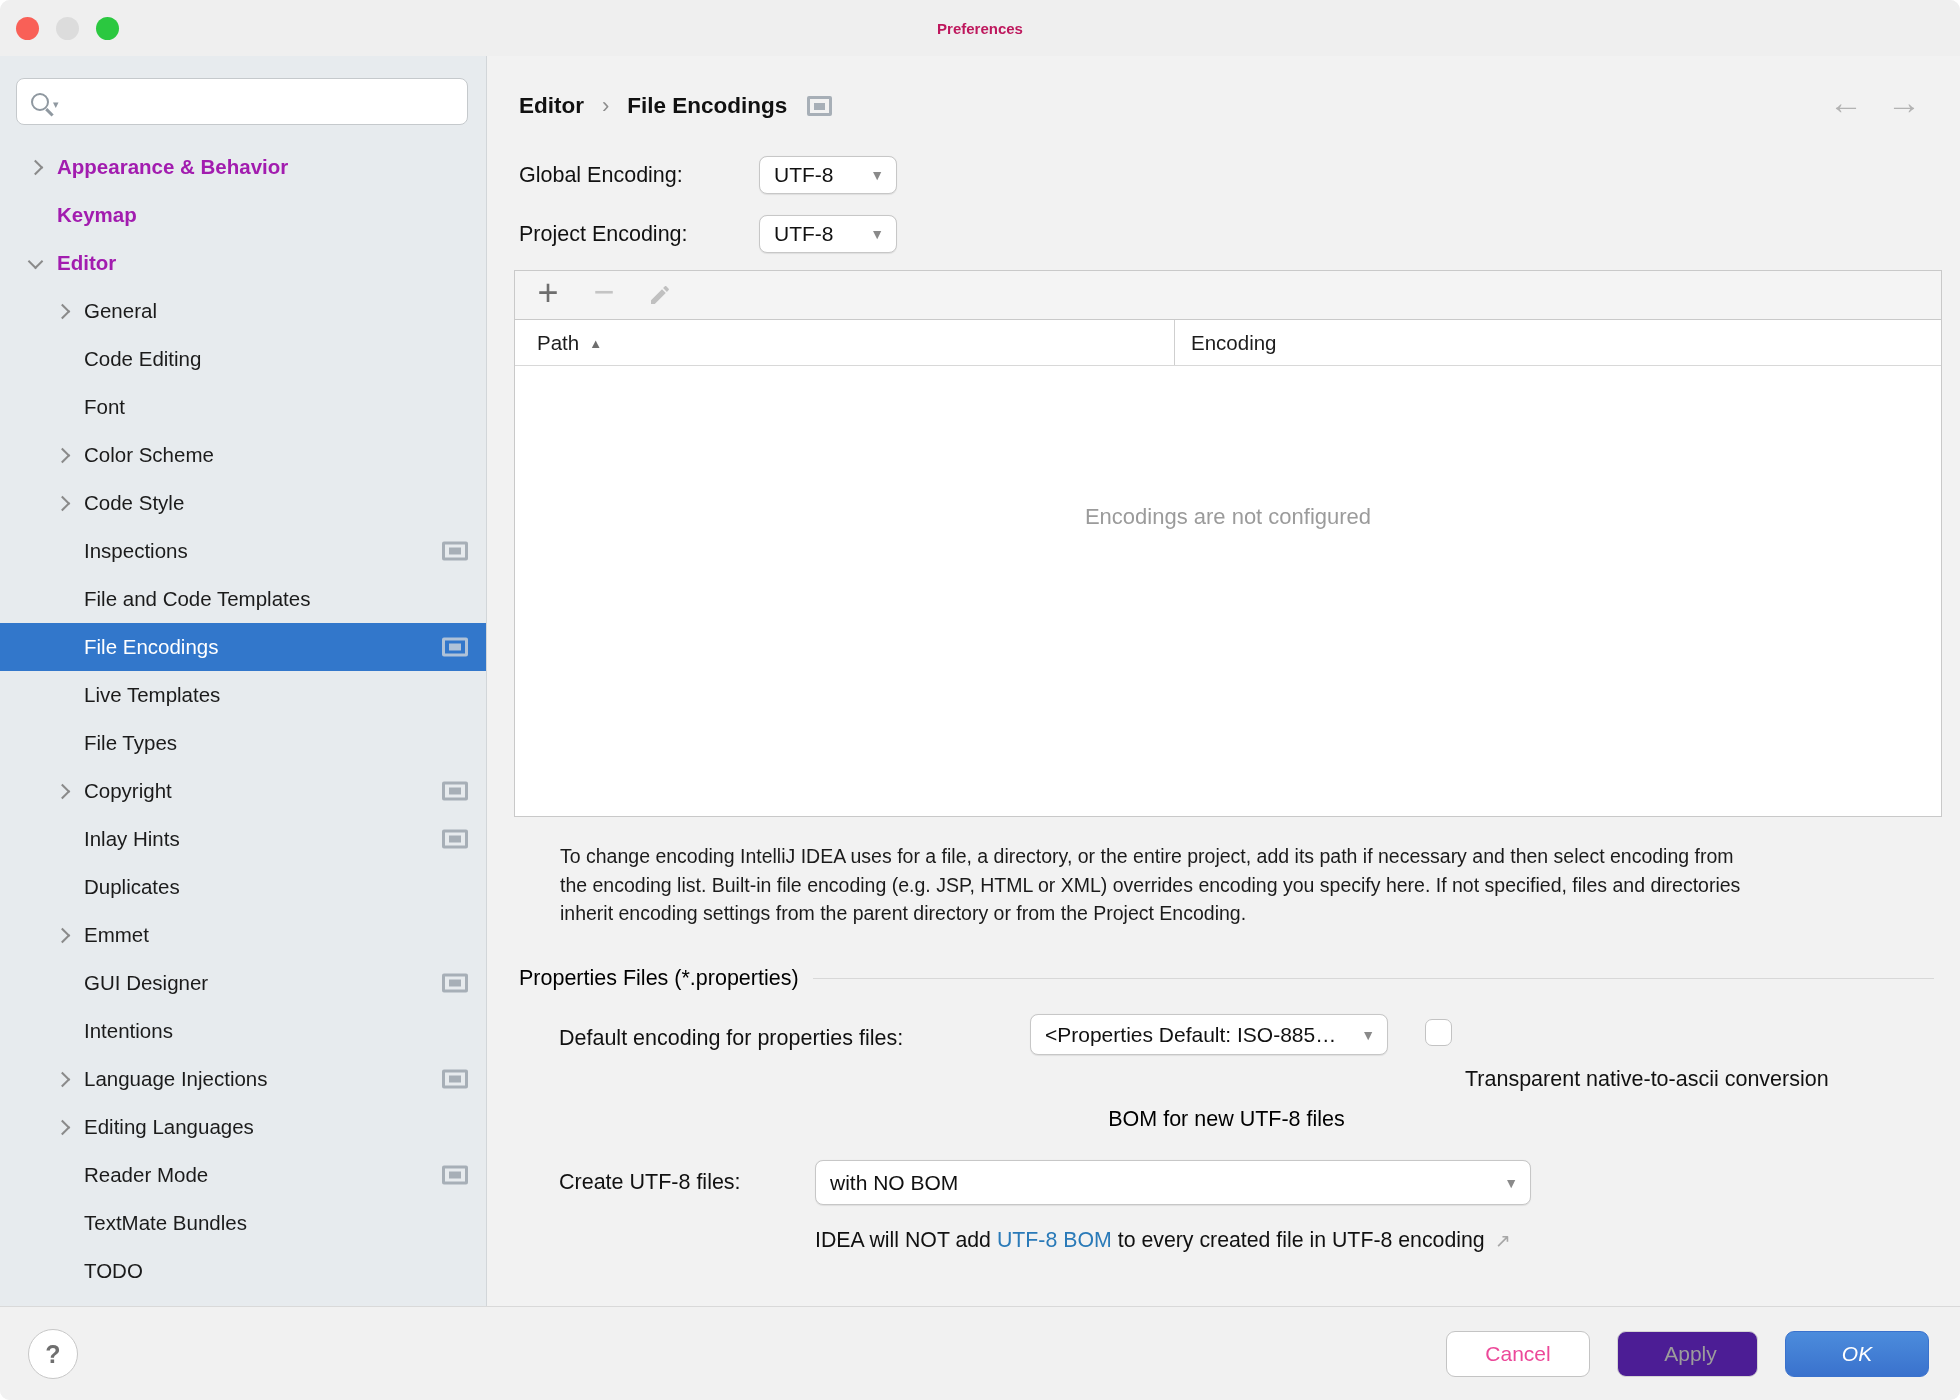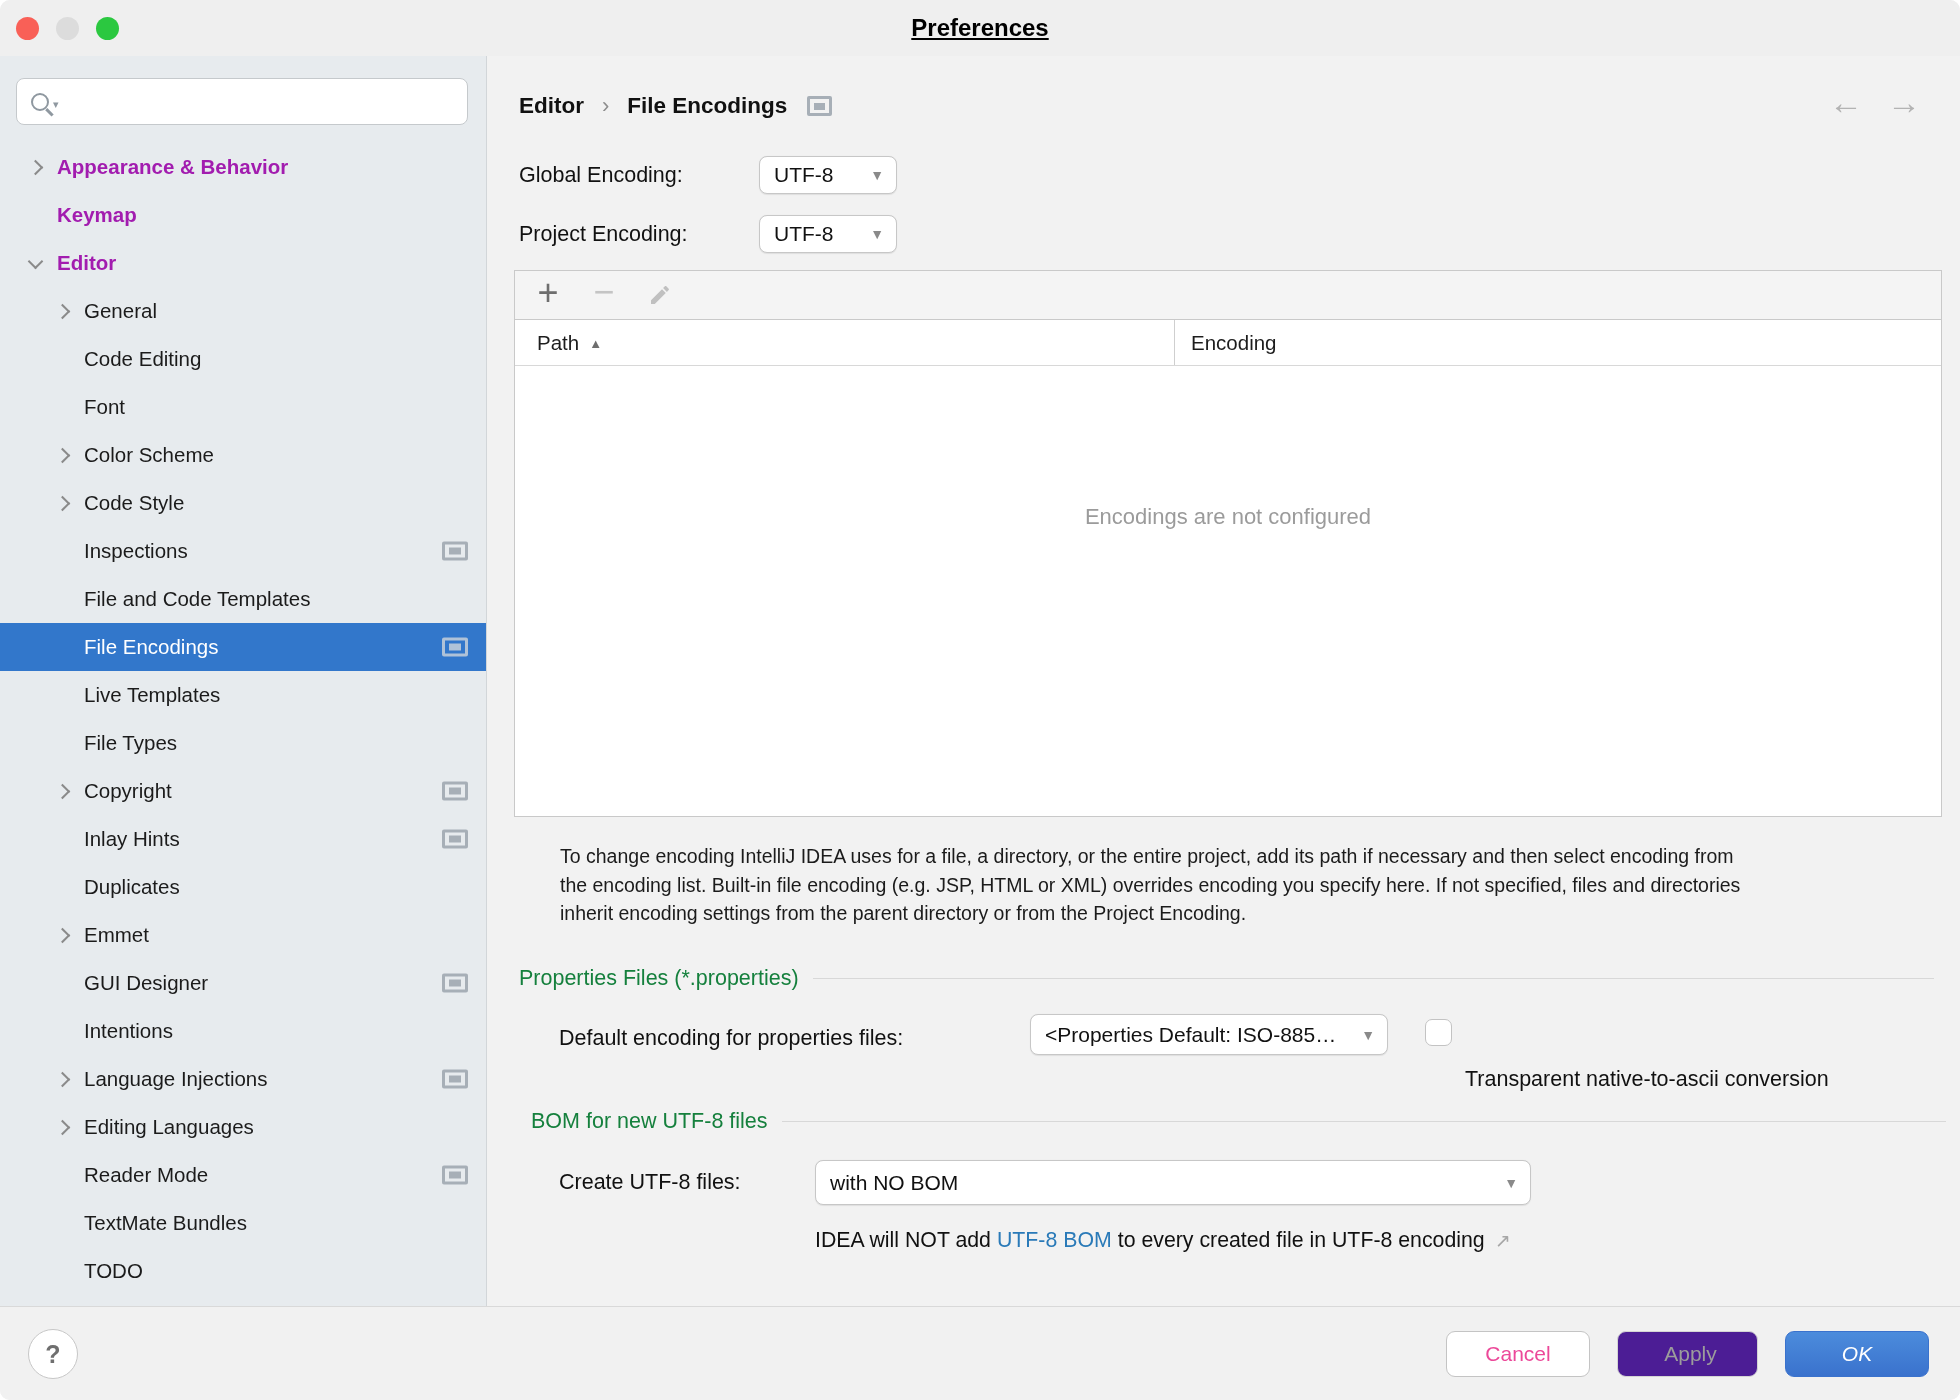--- a/index.html
+++ b/index.html
@@ -7,21 +7,21 @@
   body { font-family:"Liberation Sans","DejaVu Sans",sans-serif; color:#181818; }
   .window { width:1960px; height:1400px; border-radius:10px; overflow:hidden;
             display:flex; flex-direction:column; background:#F2F2F2; }
 
   
   .titlebar { height:56px; background:#EFEFEF; position:relative; flex:0 0 auto; }
   .traffic { position:absolute; top:17px; left:16px; display:flex; gap:17px; }
   .light { width:23px; height:23px; border-radius:50%; }
   .win-title { position:absolute; left:0; right:0; top:0; height:56px;
                display:flex; align-items:center; justify-content:center;
-               font-size:24px; font-weight:700; color:#000000;text-decoration:underline; }
+               font-size:15px; font-weight:700; color:#be185d; }
 
   
   .content { flex:1 1 auto; display:flex; min-height:0; }
 
   
   .sidebar { width:487px; flex:0 0 auto; background:#E7EBEE; border-right:1px solid #D2D6D9; position:relative; overflow:hidden; }
   .searchbox { position:absolute; left:16px; top:22px; width:452px; height:47px;
                background:#fff; border:1px solid #C5C9CC; border-radius:8px;
                display:flex; align-items:center; padding-left:14px; gap:4px; }
   .mag { width:18px; height:18px; border:2.6px solid #8F98A0; border-radius:50%; position:relative; flex:0 0 auto; }
@@ -82,21 +82,21 @@
   .th { display:flex; align-items:center; font-size:20.5px; color:#1d1d1d; }
   .th-path { width:660px; padding-left:22px; border-right:1px solid #CFCFCF; gap:10px; }
   .th-encoding { flex:1; padding-left:16px; }
   .sort-arrow { font-size:13px; color:#6E6E6E; margin-top:2px; }
   .tbl-body { flex:1; background:#fff; display:flex; justify-content:center; }
   .empty-text { margin-top:138px; font-size:22px; color:#9B9B9B; }
 
   .description { left:73px; top:786px; width:1200px; font-size:19.5px; line-height:28.5px; color:#1b1b1b; }
 
   .section-hdr { height:28px; display:flex; align-items:center; }
-  .section-title { font-size:21.5px; color:#15803d; white-space:nowrap; }
+  .section-title { font-size:21.5px; color:#000000; white-space:nowrap; }
   .section-line { flex:1; border-top:1.6px solid #D8D8D8; margin-left:14px; }
 
   .checkbox { width:27px; height:27px; background:#fff; border:1.5px solid #C3C3C3; border-radius:7px; }
 
   .note { font-size:21.3px; color:#111; white-space:nowrap; display:flex; align-items:center; gap:6px; }
   .note a { color:#2A7AB8; text-decoration:none; }
   .ext-arrow { color:#A7A7A7; font-size:19px; margin-left:4px; }
 
   
   .footer { height:94px; flex:0 0 auto; background:#F1F1F1; border-top:1px solid #D9D9D9;
@@ -311,21 +311,21 @@
         <span class="section-line"></span>
       </div>
       <div class="abs field-label" style="left:72px; top:962px; height:40px;">Default encoding for properties files:</div>
       <div class="abs combo" style="left:543px; top:958px; width:358px; height:41px;">
         <span class="combo-value">&lt;Properties Default: ISO-885…</span>
         <span class="arrow" style="margin-left:-14px;">▼</span>
       </div>
       <div class="abs checkbox" style="left:938px; top:963px;"></div>
       <div class="abs field-label" style="left:978px; top:1008px; height:30px;">Transparent native-to-ascii conversion</div>
 
-      <div class="abs section-hdr" style="left:44px; top:1051px; width:1415px;">
+      <div class="abs section-hdr" style="left:32px; top:1051px; width:1415px;flex-direction:column;">
         <span class="section-title">BOM for new UTF-8 files</span>
         <span class="section-line"></span>
       </div>
       <div class="abs field-label" style="left:72px; top:1104px; height:45px;">Create UTF-8 files:</div>
       <div class="abs combo" style="left:328px; top:1104px; width:716px; height:45px;">
         <span class="combo-value">with NO BOM</span>
         <span class="arrow">▼</span>
       </div>
       <div class="abs note" style="left:328px; top:1168px; height:32px;">
         <span>IDEA will NOT add</span>

